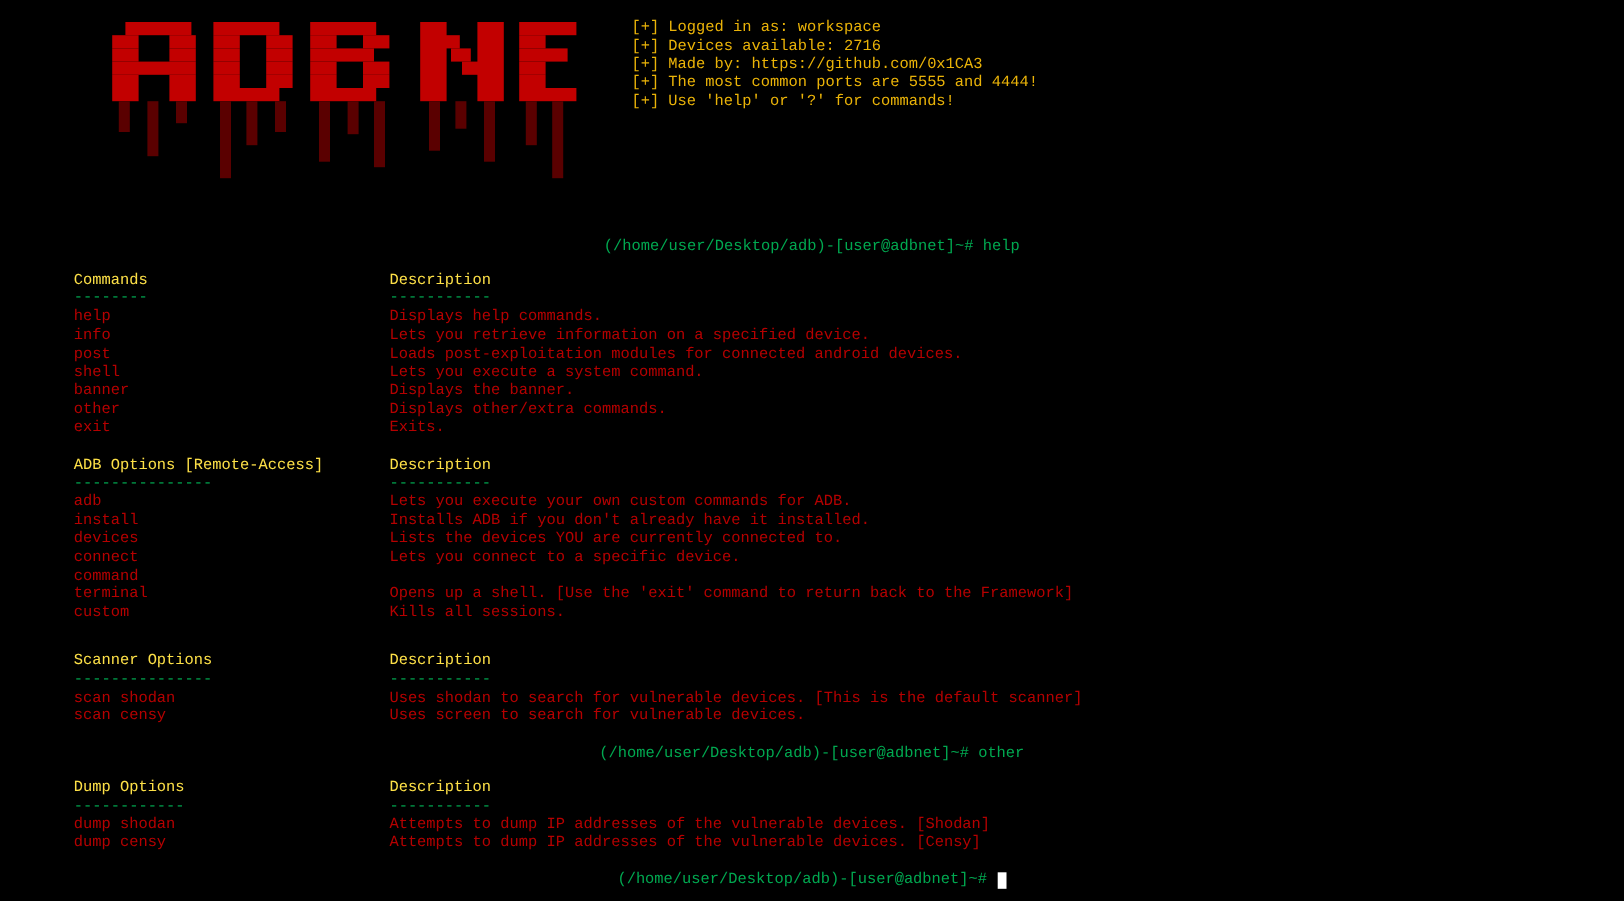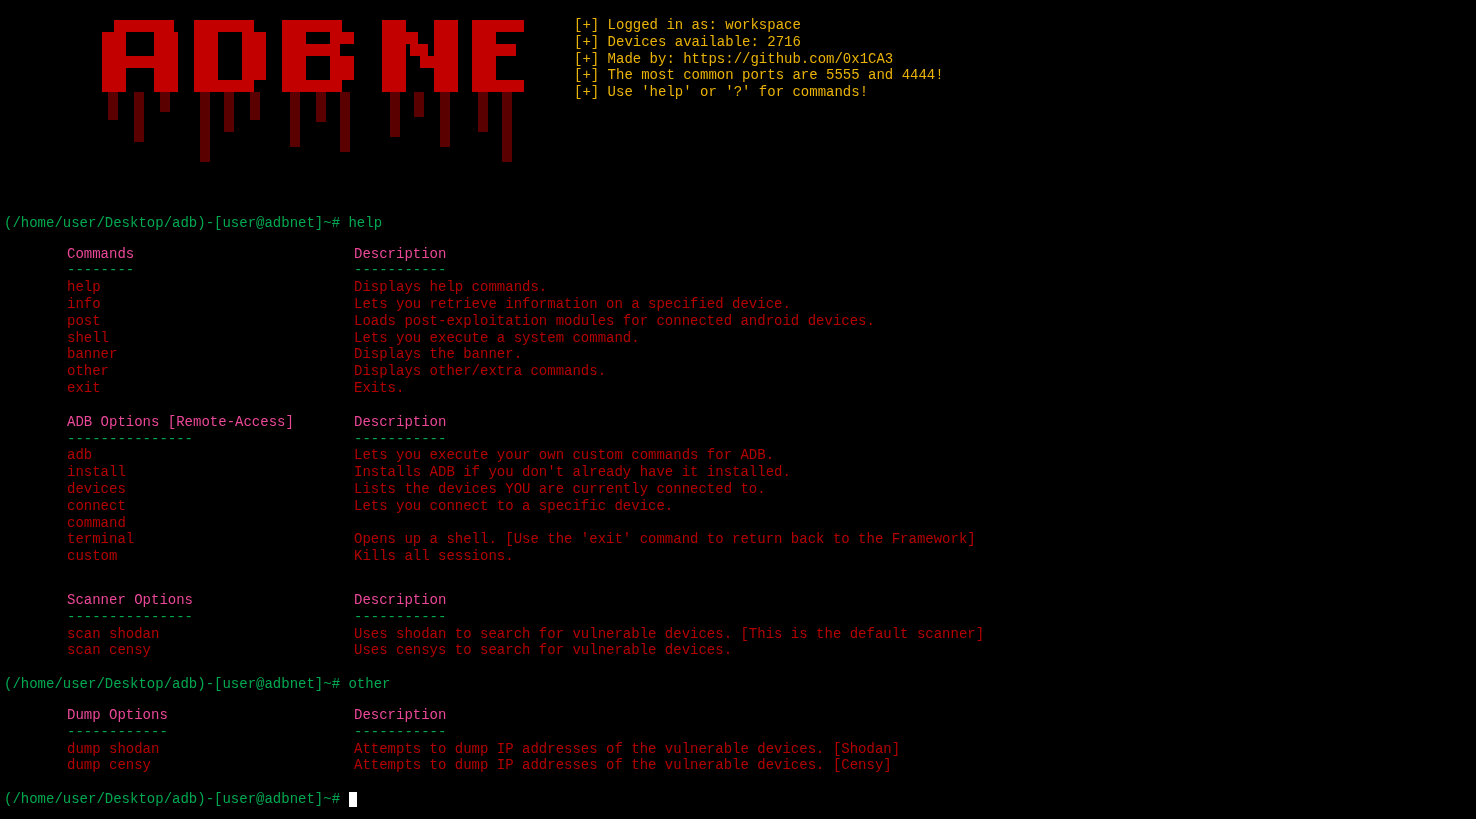--- a/index.html
+++ b/index.html
@@ -28,34 +28,35 @@
     }
     .info-block {
       margin-top: 13px;
     }
     .info-line {
       color: #eab308;
     }
     .prompt-line {
       margin-top: 20px;
       color: #00a850;
+      text-align: center;
     }
     .prompt-line .cmd {
       color: #00a850;
     }
     .section {
       margin-top: 14px;
       margin-left: 63px;
     }
     .col1 {
       width: 287px;
       flex-shrink: 0;
     }
     .green {
-      color: #ec4899;
+      color: #fde047;
     }
     .red {
       color: #b50000;
     }
     .row {
       display: flex;
     }
     .dashes {
       color: #00a850;
     }
@@ -251,21 +252,21 @@
     <div class="col1 dashes">---------------</div>
     <div class="dashes">-----------</div>
   </div>
   <div id="scanner-rows">
       <div class="row">
         <div class="col1 red">scan shodan</div>
         <div class="red">Uses shodan to search for vulnerable devices. [This is the default scanner]</div>
       </div>
       <div class="row">
         <div class="col1 red">scan censy</div>
-        <div class="red">Uses censys to search for vulnerable devices.</div>
+        <div class="red">Uses screen to search for vulnerable devices.</div>
       </div>
     </div>
 </div>
 
 <div class="prompt-line" style="margin-top:17px">
   <span>(/home/user/Desktop/adb)-[user@adbnet]~# </span><span class="cmd">other</span>
 </div>
 
 <div class="section">
   <div class="row">

